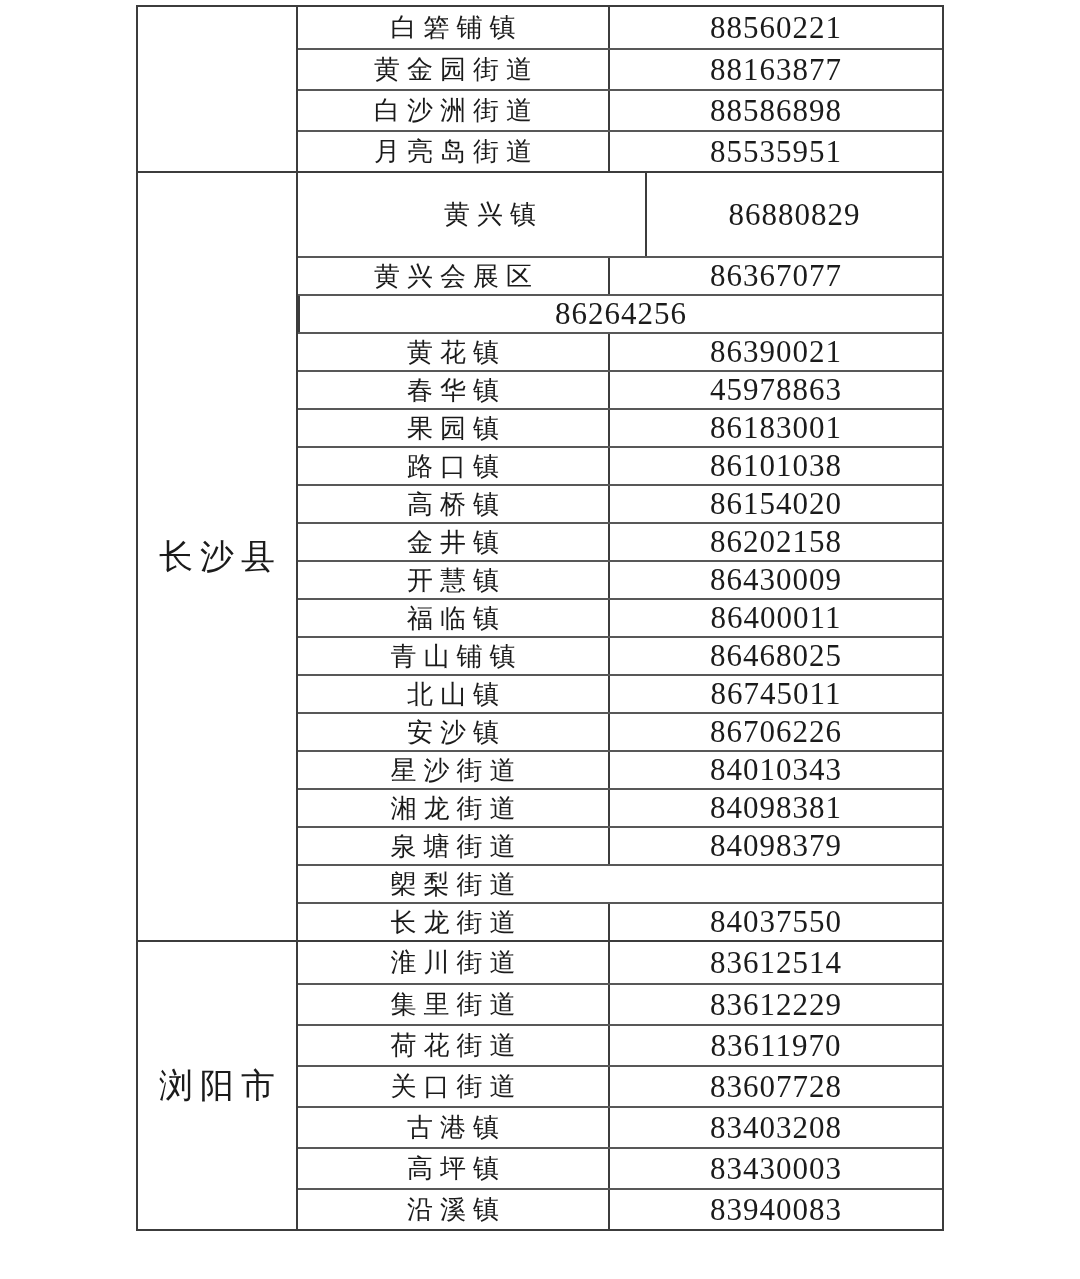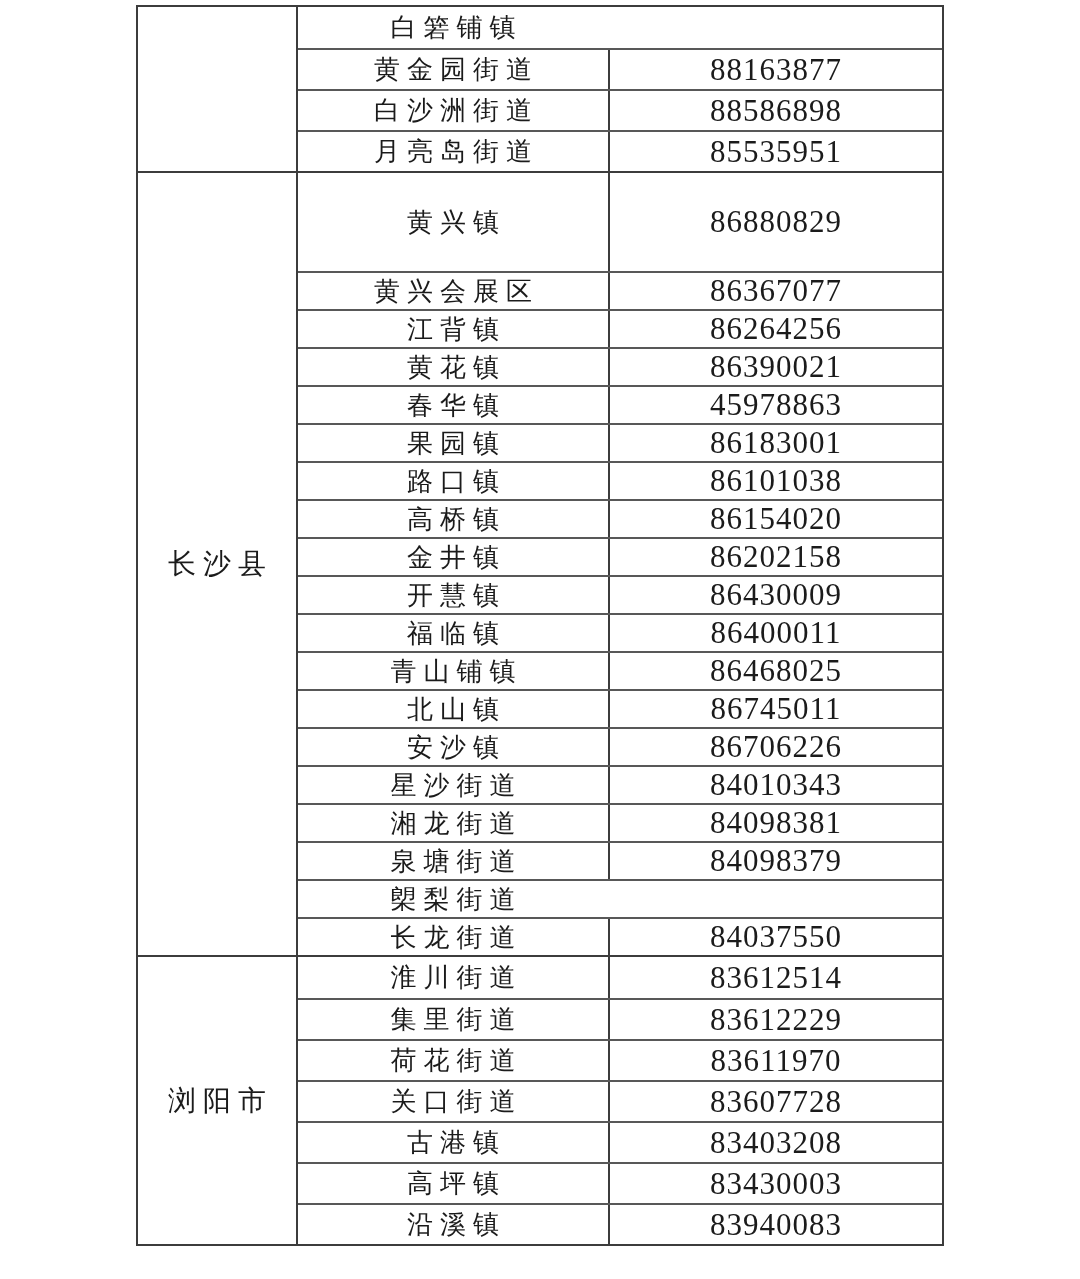--- a/index.html
+++ b/index.html
@@ -16,32 +16,32 @@
     position:absolute;left:136px;top:5px;width:808px;
     box-sizing:border-box;
     border:2px solid var(--line-strong,#3c3c3c);
     background:#ffffff;
   }
   .section{display:flex;}
   .section + .section{border-top:2px solid var(--line-strong,#3c3c3c);}
   .district-cell{
     flex:0 0 158px;width:158px;
     display:flex;align-items:center;justify-content:center;
-    font-size:28px;letter-spacing:7px;text-indent:7px;
+    font-size:34px;letter-spacing:7px;text-indent:7px;
     color:var(--text,#1b1b1b);
   }
   .rows{
     flex:1;display:flex;flex-direction:column;
     border-left:2px solid var(--line-strong,#3c3c3c);
   }
   .row{display:flex;height:41px;box-sizing:border-box;}
   .row + .row{border-top:2px solid var(--line-light,#585858);}
   
   .sec-1 .row{height:38px;}
-  .sec-1 .row.double{height:98px;}
+  .sec-1 .row.double{height:83px;margin-left:37px;}
   .town-cell{
     flex:0 0 310px;width:310px;
     display:flex;align-items:center;justify-content:center;
     font-size:26px;letter-spacing:7px;text-indent:7px;
     color:var(--text,#1b1b1b);
   }
   .phone-cell{
     flex:1;
     border-left:2px solid var(--line-strong,#3c3c3c);
     display:flex;flex-direction:column;
@@ -56,20 +56,23 @@
 </head>
 <body style="background: rgb(255, 255, 255);">
 
 <div class="page">
   <div class="table" id="phone-table">
       <div class="section sec-0">
         <div class="district-cell"></div>
         <div class="rows">
           <div class="row">
             <div class="town-cell">白箬铺镇</div>
+            <div class="phone-cell">
+              <div class="phone-number">88560221</div>
+            </div>
           </div>
           <div class="row">
             <div class="town-cell">黄金园街道</div>
             <div class="phone-cell">
               <div class="phone-number">88163877</div>
             </div>
           </div>
           <div class="row">
             <div class="town-cell">白沙洲街道</div>
             <div class="phone-cell">
@@ -93,21 +96,20 @@
               <div class="phone-number">86880829</div>
             </div>
           </div>
           <div class="row">
             <div class="town-cell">黄兴会展区</div>
             <div class="phone-cell">
               <div class="phone-number">86367077</div>
             </div>
           </div>
           <div class="row">
-            <div class="town-cell">江背镇</div>
             <div class="phone-cell">
               <div class="phone-number">86264256</div>
             </div>
           </div>
           <div class="row">
             <div class="town-cell">黄花镇</div>
             <div class="phone-cell">
               <div class="phone-number">86390021</div>
             </div>
           </div>

